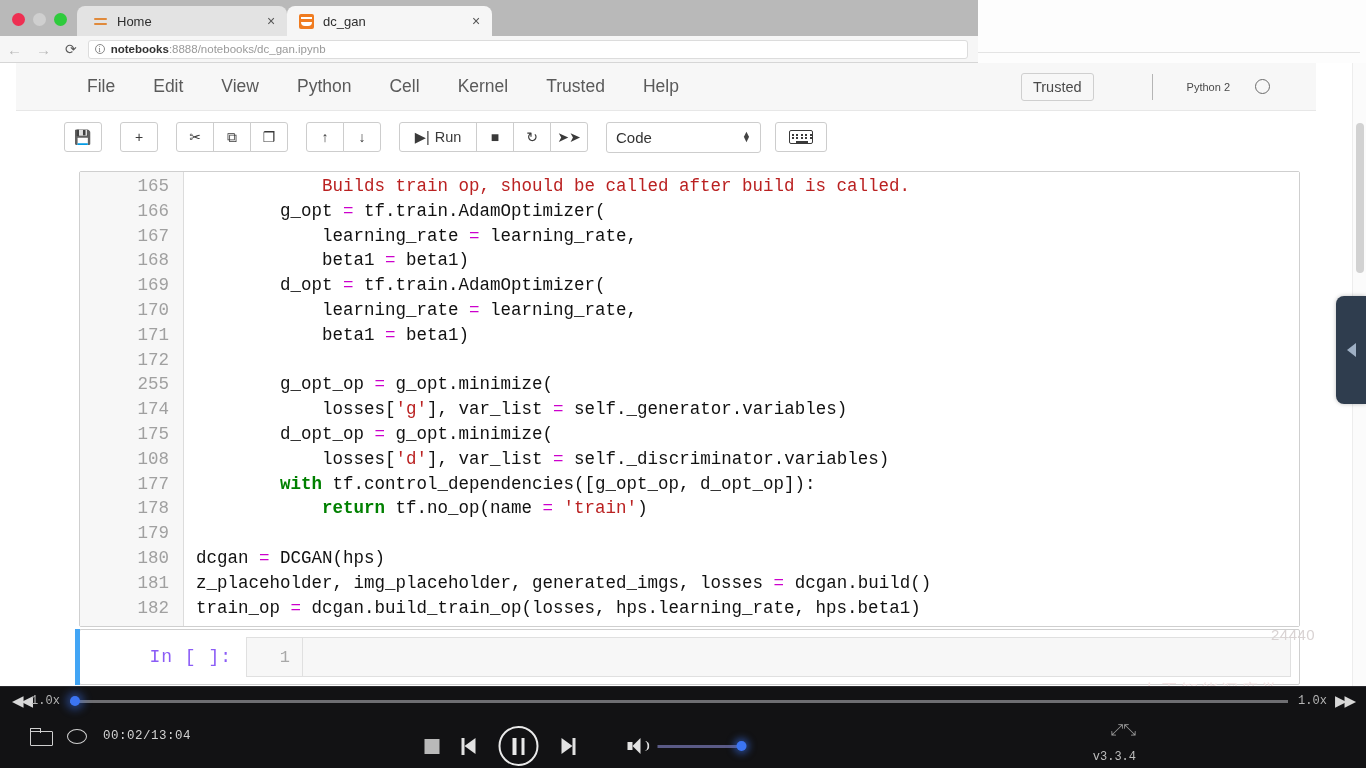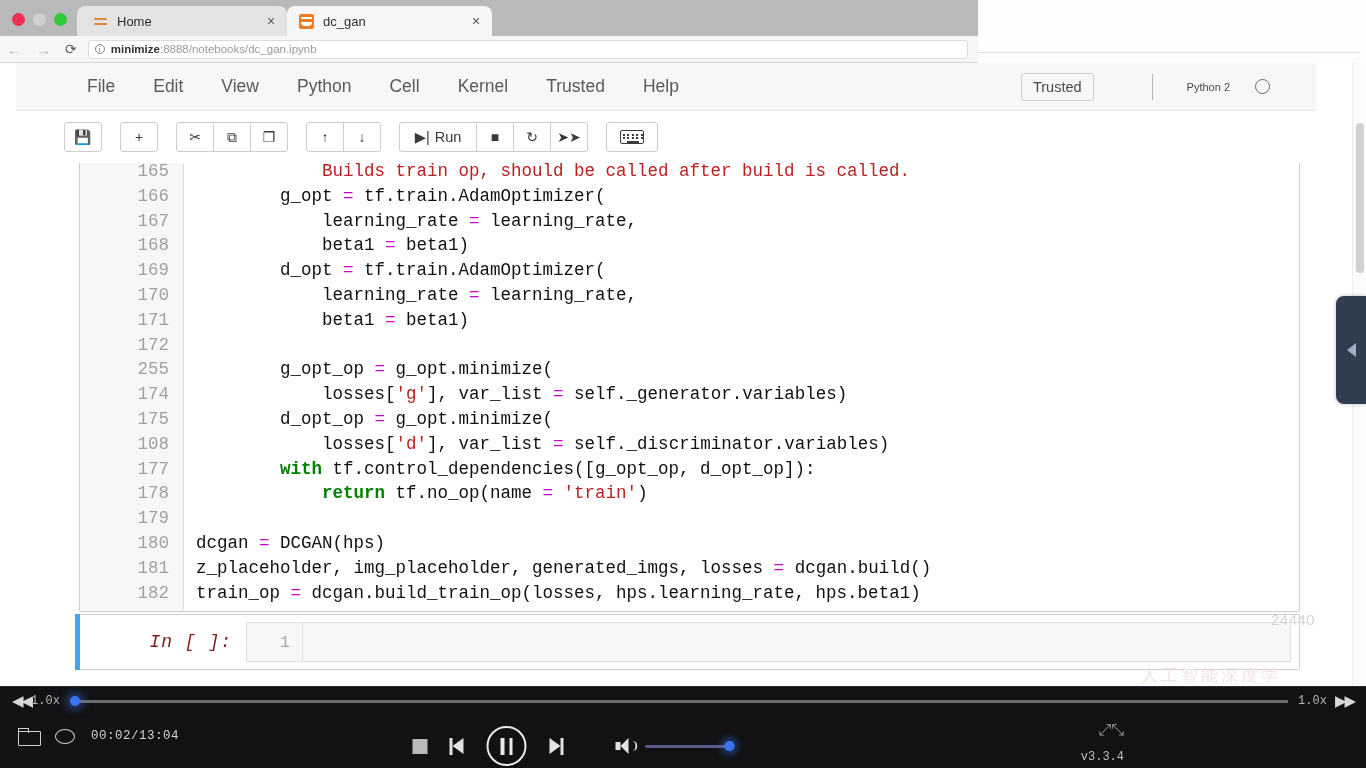--- a/index.html
+++ b/index.html
@@ -161,21 +161,21 @@
       linear-gradient(#3a3a3a,#3a3a3a) 6px 9.5px/12px 2px no-repeat;
   }
 
   
   .nb-body {
     position: absolute; left: 16px; top: 163px;
     width: 1300px; height: 523px;
     background: #ffffff;
     overflow: hidden;
   }
-  .nb-inner { position: absolute; left: 0; top: 1px; width: 1284px; height: 523px; }
+  .nb-inner { position: absolute; left: 0; top: 16px; width: 1284px; height: 523px; }
 
   .cell-code {
     position: absolute; left: 63px; top: -8px;
     width: 1221px;
     background: #f7f7f7;
     border: 1px solid #cfcfcf;
     border-radius: 2px;
   }
   .codearea {
     display: flex;
@@ -209,21 +209,21 @@
   }
   .cell-input .selbar {
     position: absolute; left: -5px; top: -1px; bottom: -1px;
     width: 5px; background: #42a5f5;
   }
   .prompt {
     width: 166px; flex: 0 0 166px;
     display: flex; align-items: center; justify-content: flex-end;
     padding-right: 14px;
     font-family: "Liberation Mono", "DejaVu Sans Mono", monospace;
-    font-size: 18px; color: #7f1d1d; letter-spacing: 1px; font-style: italic;
+    font-size: 18px; color: #8b5cf6; letter-spacing: 1px;
   }
   .input-editor {
     flex: 1 1 auto; display: flex; background: #f7f7f7;
     border: 1px solid #e0e0e0; margin: 7px 8px 7px 0;
   }
   .input-editor .ln {
     width: 56px; flex: 0 0 56px; text-align: right; padding-right: 12px;
     font-family: "Liberation Mono", "DejaVu Sans Mono", monospace;
     font-size: 17px; color: #a8a8a8;
     display: flex; align-items: center; justify-content: flex-end;
@@ -280,21 +280,21 @@
   .rew-ff { font-size: 15px; letter-spacing: -2px; }
   .speed { font-size: 12px; color: #b6b6b6; font-family: "Liberation Mono", monospace; }
   .seekbar {
     flex: 1 1 auto; height: 3px; background: #6e6e72; position: relative; margin: 0 10px;
   }
   .seekbar .knob {
     position: absolute; left: 0px; top: -3.5px; width: 10px; height: 10px; border-radius: 50%;
     background: #3b74f2; box-shadow: 0 0 8px 4px rgba(59,116,242,0.45);
   }
   .ctlrow {
-    position: absolute; left: 4px; top: 30px; width: 1136px; height: 52px;
+    position: absolute; left: 16px; top: 30px; width: 1136px; height: 52px;
   }
   .ctl-left {
     position: absolute; left: 14px; top: 12px; display: flex; align-items: center; gap: 16px;
   }
   .folder-ic { width: 21px; height: 16px; position: relative; }
   .folder-ic::before {
     content: ""; position: absolute; left: 0; top: 3px; width: 21px; height: 13px;
     border: 1.6px solid #cfcfcf; border-radius: 1px;
   }
   .folder-ic::after {
@@ -386,21 +386,21 @@
         <span class="tclose">×</span>
       </div>
     </div>
 
     <div class="urlbar">
       <span class="navbtn">←</span>
       <span class="navbtn">→</span>
       <span class="navbtn reload">⟳</span>
       <div class="urlfield">
         <span class="infoicon">i</span>
-        <span class="url-host">minimize</span>
+        <span class="url-host">notebooks</span>
         <span class="url-path">:8888/notebooks/dc_gan.ipynb</span>
       </div>
     </div>
 
     <div class="page-blank-right">
       <div class="thinline"></div>
     </div>
 
     <div class="jp-header">
       <div class="jp-menu">
@@ -438,20 +438,27 @@
         <span class="tb-btn">↓</span>
       </div>
       <div class="tb-group">
         <span class="tb-btn run">
           <span>▶|</span>
           <span>Run</span>
         </span>
         <span class="tb-btn">■</span>
         <span class="tb-btn">↻</span>
         <span class="tb-btn">➤➤</span>
+      </div>
+      <div class="tb-sel">
+        <span>Code</span>
+        <span class="spin">
+          <span>▲</span>
+            <span>▼</span>
+        </span>
       </div>
       <div class="tb-group single">
         <span class="tb-btn kbd">
           <span class="kbd-glyph"></span>
         </span>
       </div>
     </div>
 
     <div class="nb-body">
       <div class="nb-inner">

